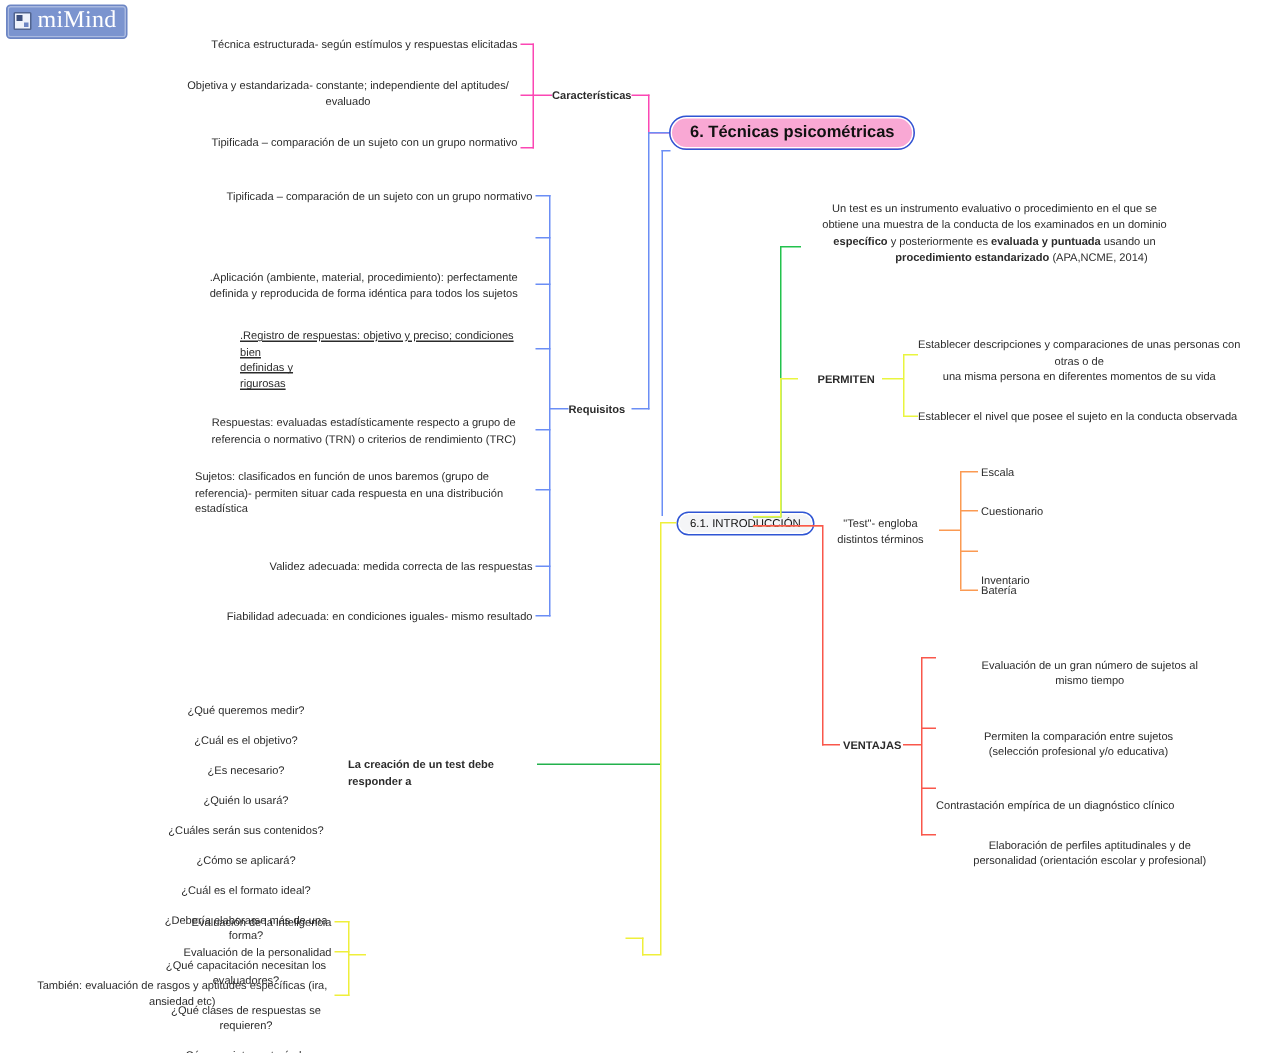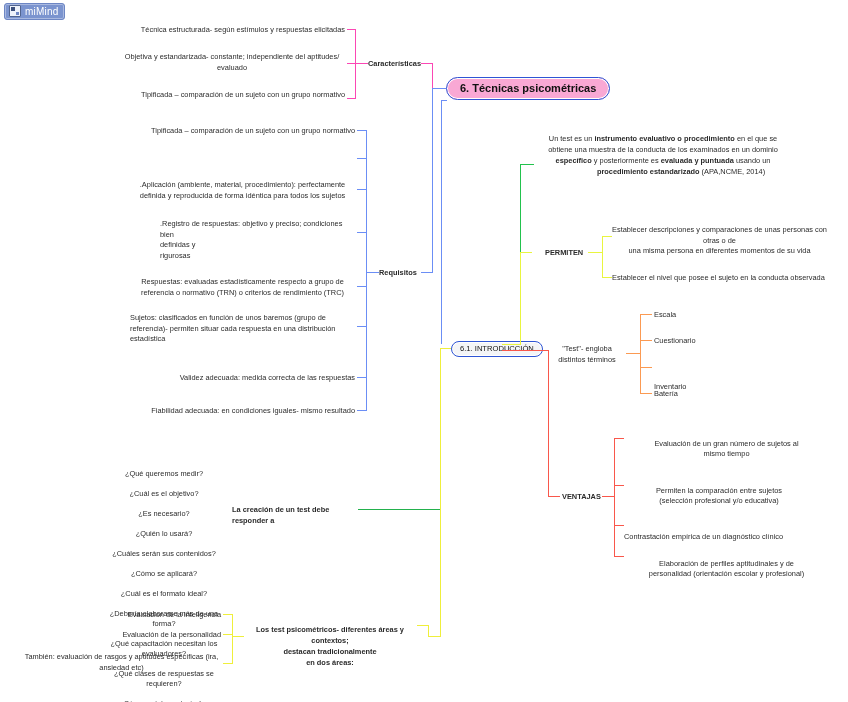--- a/index.html
+++ b/index.html
@@ -35,22 +35,22 @@
   }
   .mimind-glyph::before{
     content:"";position:absolute;left:1px;top:1px;
     width:4px;height:4px;background:#3c4f7d;
   }
   .mimind-glyph::after{
     content:"";position:absolute;right:1px;bottom:1px;
     width:3px;height:3px;background:#6d86c4;
   }
   .mimind-text{
-    font-size:10px;color:#ffffff;letter-spacing:.2px;
-    font-family:Liberation Sans, sans-serif;
+    font-size:16px;color:#ffffff;letter-spacing:.2px;
+    font-family:Liberation Serif, serif;
   }
 
   
   .node{
     position:absolute;
     font-size:7.4px;
     line-height:1.45;
     color:#2b2b2b;
     white-space:pre-line;
   }
@@ -147,39 +147,39 @@
   <div class="ln lnH c-blue" style="left:357px;top:189px;width:10px;"></div>
   <div class="ln lnH c-blue" style="left:357px;top:232px;width:10px;"></div>
   <div class="ln lnH c-blue" style="left:357px;top:286px;width:10px;"></div>
   <div class="ln lnH c-blue" style="left:357px;top:326px;width:10px;"></div>
   <div class="ln lnH c-blue" style="left:357px;top:377px;width:10px;"></div>
   <div class="ln lnH c-blue" style="left:357px;top:410px;width:10px;"></div>
 
   <div class="node ta-r" style="left:130px;top:126px;width:225px;">Tipificada – comparación de un sujeto con un grupo normativo</div>
   <div class="node ta-c" style="left:130px;top:180px;width:225px;">.Aplicación (ambiente, material, procedimiento): perfectamente
 definida y reproducida de forma idéntica para todos los sujetos</div>
-  <div class="node ta-l" style="left:160px;top:219px;width:195px;">.Registro de respuestas: objetivo y preciso; condiciones bien
+  <div class="node ta-l" style="left:160px;top:219px;width:195px;text-decoration:underline;">.Registro de respuestas: objetivo y preciso; condiciones bien
 definidas y
 rigurosas</div>
   <div class="node ta-c" style="left:130px;top:277px;width:225px;">Respuestas: evaluadas estadísticamente respecto a grupo de
 referencia o normativo (TRN) o criterios de rendimiento (TRC)</div>
   <div class="node ta-l" style="left:130px;top:313px;width:225px;">Sujetos: clasificados en función de unos baremos (grupo de
 referencia)- permiten situar cada respuesta en una distribución
 estadística</div>
   <div class="node ta-r" style="left:130px;top:406px;width:225px;">Fiabilidad adecuada: en condiciones iguales- mismo resultado</div>
   <div class="node ta-r" style="left:130px;top:373px;width:225px;">Validez adecuada: medida correcta de las respuestas</div>
 
   <div class="ln lnV c-blue" style="left:441px;top:100px;height:244px;"></div>
   <div class="ln lnH c-blue" style="left:441px;top:100px;width:6px;"></div>
 
   <div class="ln lnH c-green" style="left:502px;top:344px;width:18px;"></div>
   <div class="ln lnV c-green" style="left:520px;top:164px;height:181px;"></div>
   <div class="ln lnH c-green" style="left:520px;top:164px;width:14px;"></div>
 
-  <div class="node ta-c" style="left:530px;top:133px;width:266px;line-height:1.5;"><span><span>Un test es un </span><span style="font-weight: bold; margin-top: 12px;">instrumento evaluativo o procedimiento</span><span> en el que se
+  <div class="node ta-c" style="left:530px;top:133px;width:266px;line-height:1.5;"><span><span>Un test es un </span><span style="font-weight: normal; margin-top: 12px;">instrumento evaluativo o procedimiento</span><span> en el que se
 obtiene una muestra de la conducta de los examinados en un dominio
 </span><span style="font-weight: bold;">específico</span><span> y posteriormente es </span><span style="font-weight: bold;">evaluada y puntuada</span><span> usando un
 </span><span style="font-weight: bold; padding-left: 36px;">procedimiento estandarizado</span><span> (APA,NCME, 2014)</span></span></div>
 
   <div class="ln lnH c-lime" style="left:502px;top:344px;width:18px;"></div>
   <div class="ln lnV c-lime" style="left:520px;top:252px;height:93px;"></div>
   <div class="ln lnH c-lime" style="left:520px;top:252px;width:12px;"></div>
 
   <div class="node b ta-l" style="left:545px;top:248px;width:42px;">PERMITEN</div>
 
@@ -255,23 +255,20 @@
     <div>¿Debería elaborarse más de una forma?</div>
     <div>¿Qué capacitación necesitan los evaluadores?</div>
     <div>¿Qué clases de respuestas se requieren?</div>
     <div>¿Cómo se interpretarán los resultados?</div>
   </div>
 
   <div class="ln lnH c-yellow" style="left:428px;top:636px;width:13px;"></div>
   <div class="ln lnV c-yellow" style="left:428px;top:625px;height:12px;"></div>
   <div class="ln lnH c-yellow" style="left:417px;top:625px;width:12px;"></div>
 
-  <div class="node b ta-c" style="left:245px;top:624px;width:170px;line-height:1.5;">Los test psicométricos- diferentes áreas y contextos;
-destacan tradicionalmente
-en dos áreas:</div>
 
   <div class="ln lnH c-yellow" style="left:232px;top:636px;width:12px;"></div>
   <div class="ln lnV c-yellow" style="left:232px;top:614px;height:50px;"></div>
   <div class="ln lnH c-yellow" style="left:223px;top:614px;width:10px;"></div>
   <div class="ln lnH c-yellow" style="left:223px;top:634px;width:10px;"></div>
   <div class="ln lnH c-yellow" style="left:223px;top:663px;width:10px;"></div>
 
   <div class="node ta-r" style="left:60px;top:610px;width:161px;">Evaluación de la inteligencia</div>
   <div class="node ta-r" style="left:60px;top:630px;width:161px;">Evaluación de la personalidad</div>
   <div class="node ta-c" style="left:22px;top:652px;width:199px;">También: evaluación de rasgos y aptitudes específicas (ira,

